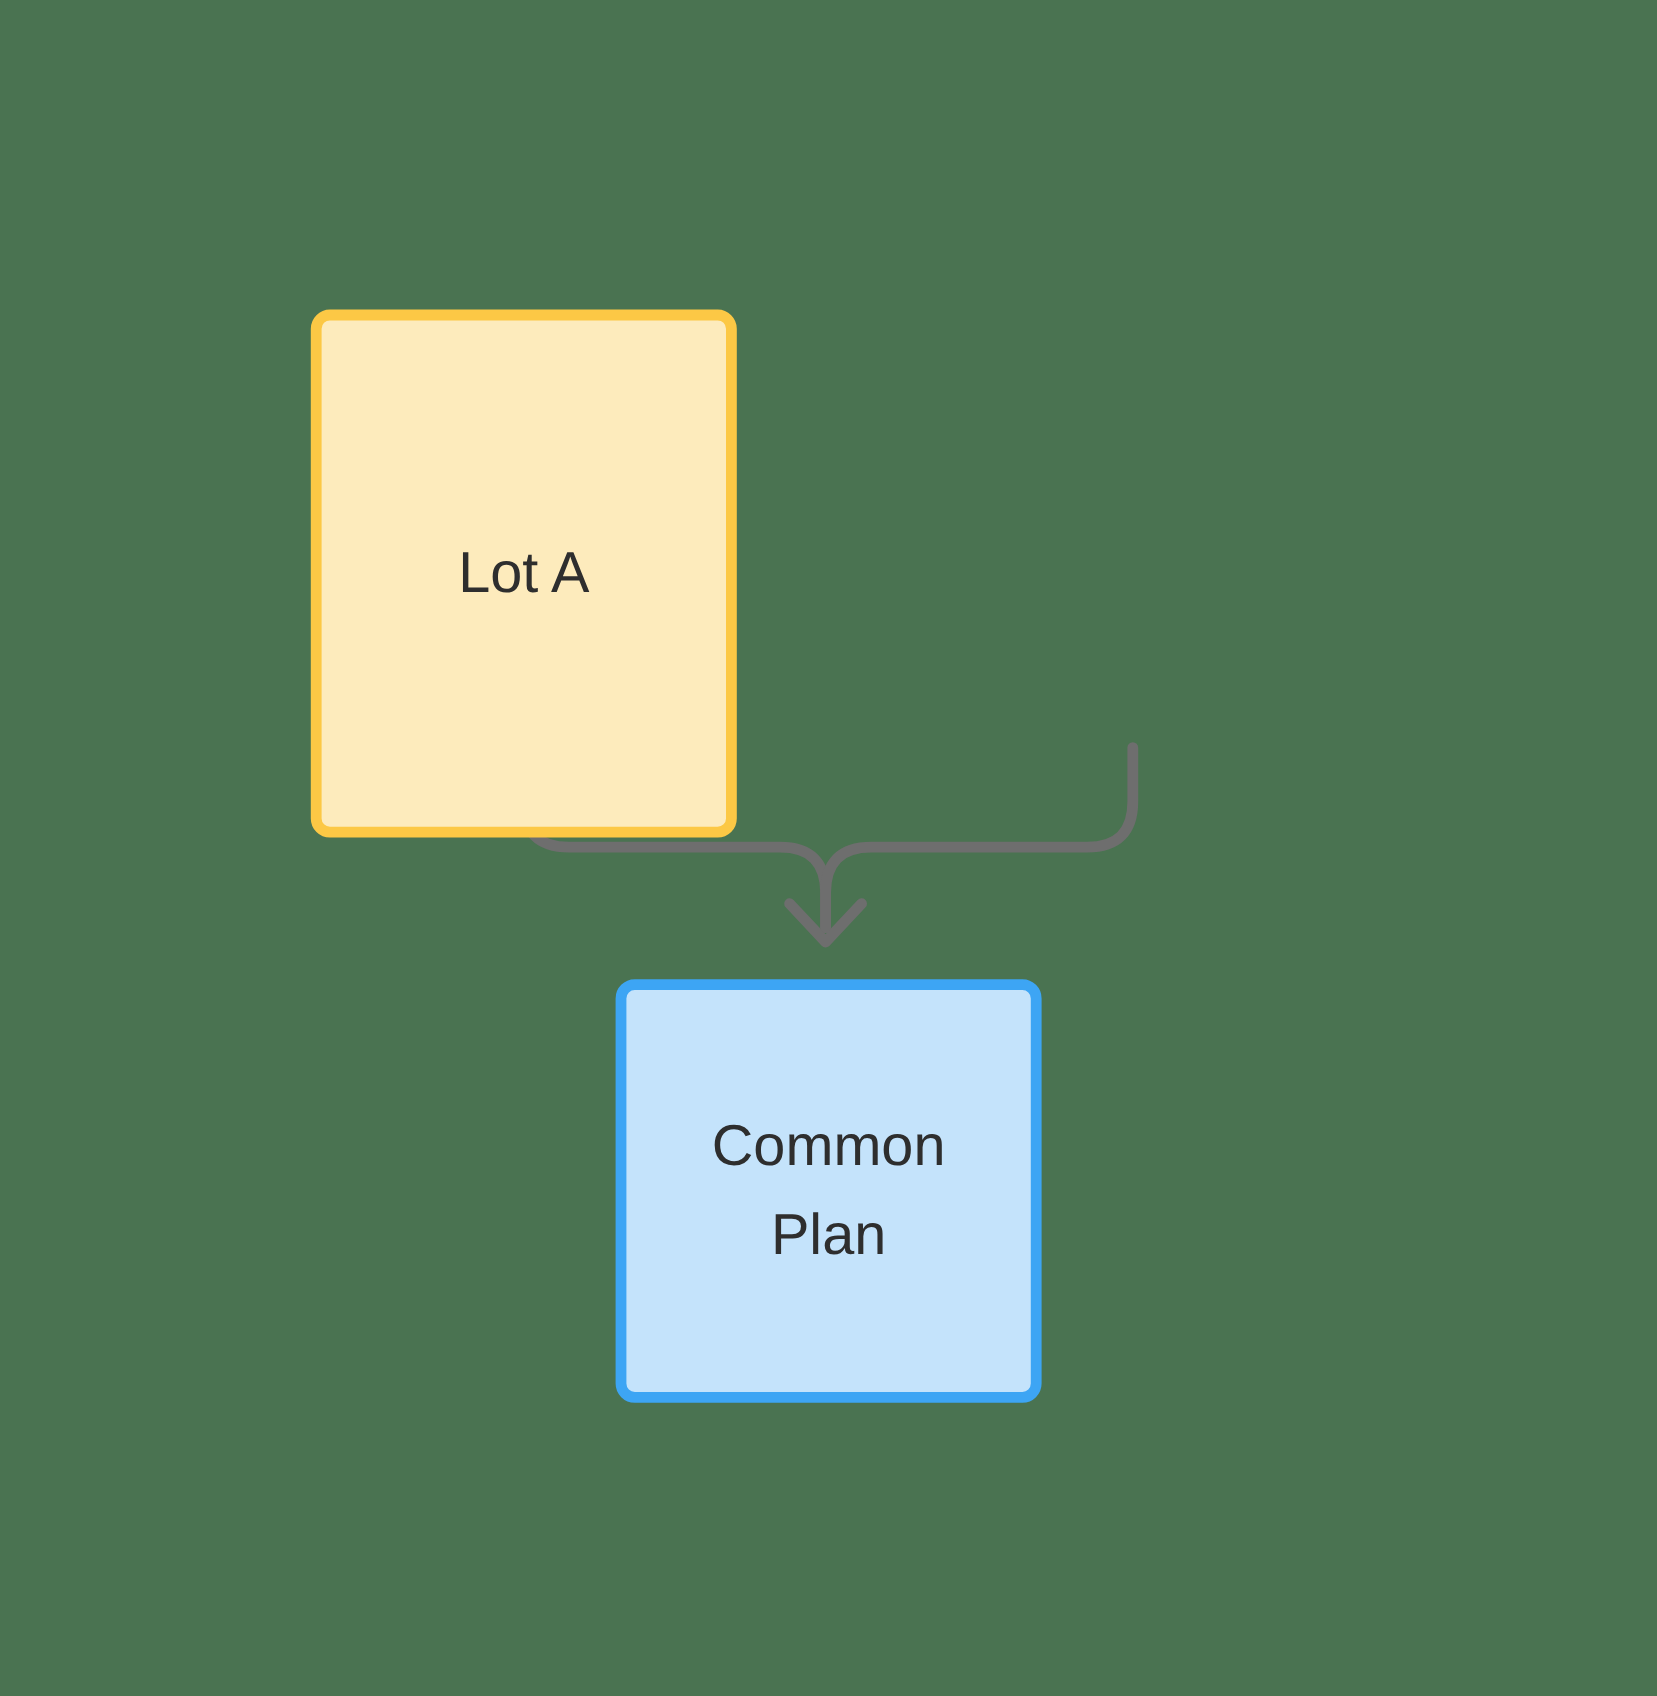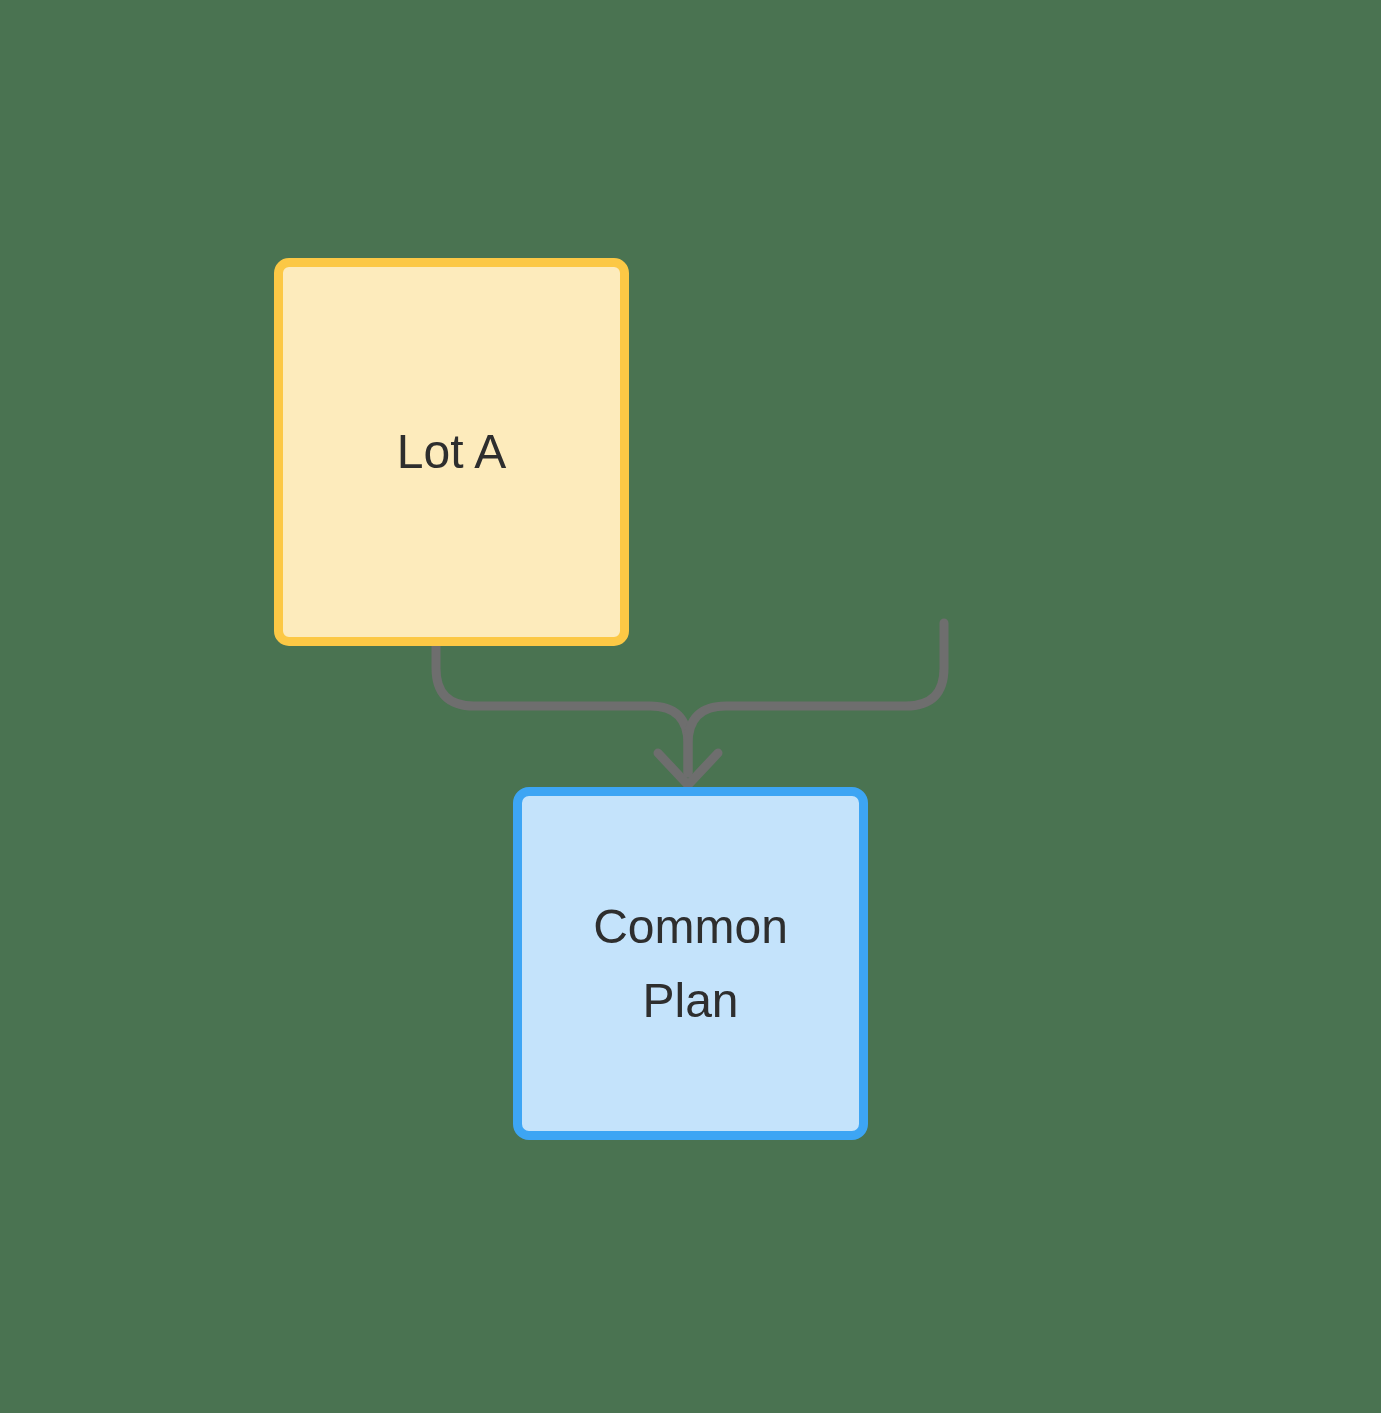--- a/index.html
+++ b/index.html
@@ -30,35 +30,34 @@
   }
   .node--lot {
     background: #FDEBBC;
     border: 9px solid #FCC845;
   }
   .node--plan {
     background: #C4E3FB;
     border: 9px solid #3DA5F4;
   }
   #lot-a {
-    left: 274px;
+    left: 259px;
     top: 258px;
     width: 355px;
-    height: 388px;
-    border-radius: 15px;
+    height: 440px;
   }
   #lot-b {
     left: 767px;
     top: 258px;
     width: 354px;
     height: 357px;
   }
   #common-plan {
     left: 513px;
-    top: 787px;
+    top: 816px;
     width: 355px;
     height: 353px;
   }
   .node-label {
     max-width: 270px;
   }
   .edges-layer {
     position: absolute;
     left: 0;
     top: 0;

